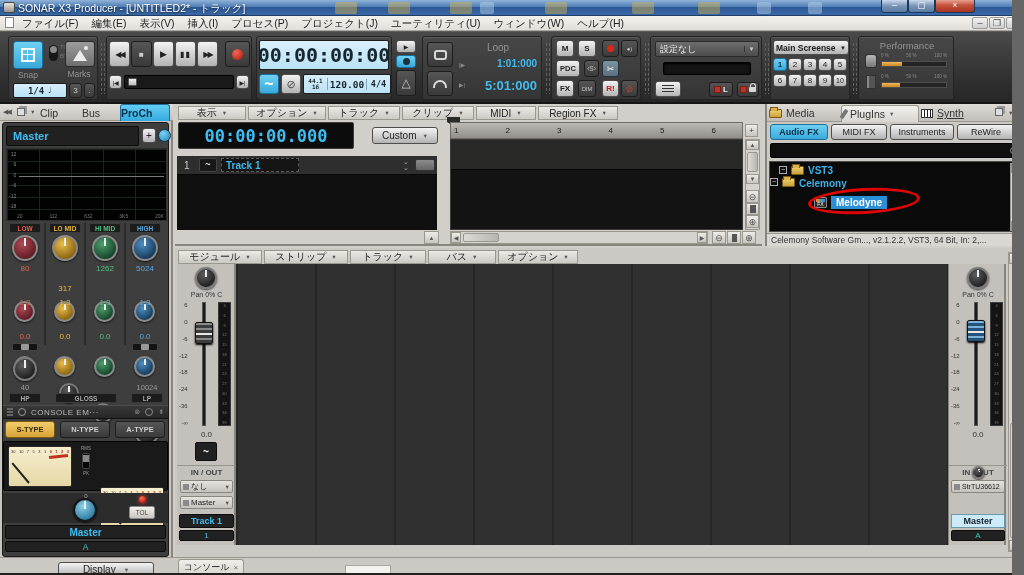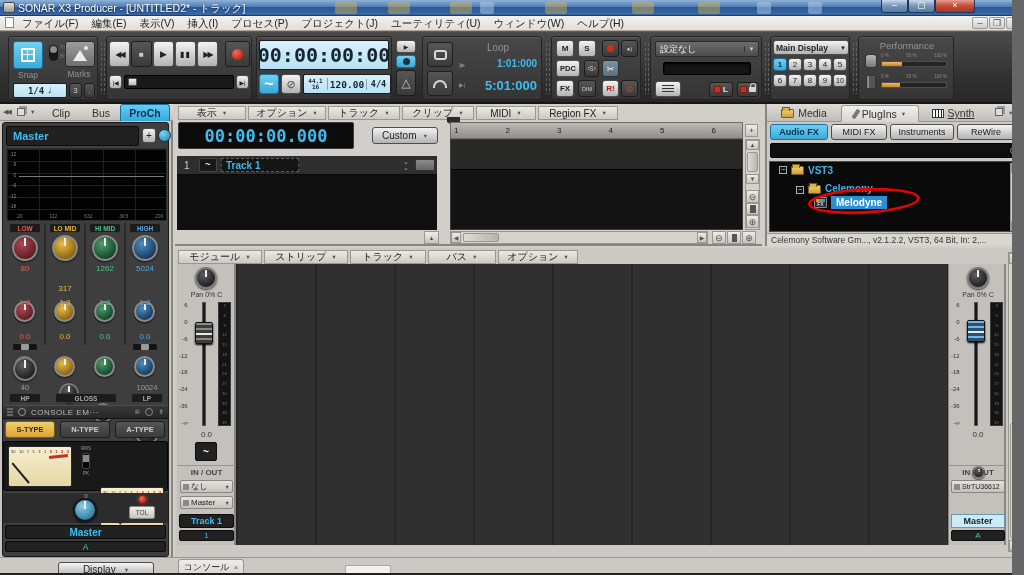--- a/index.html
+++ b/index.html
@@ -68,21 +68,21 @@
   .scale-col{font-size:6px;color:#333;}
   .meter-col{font-size:4px;color:#777;align-items:center;}
   .fader-track{position:absolute;width:4px;background:#1a1a1a;border:1px solid #555;}
   .fader-cap{position:absolute;width:18px;height:22px;border:1px solid #111;border-radius:2px;
     background:repeating-linear-gradient(180deg,#888 0 2px,#3c3c3c 2px 5px);box-shadow:0 1px 2px #000;}
   .fader-cap.blue{background:repeating-linear-gradient(180deg,#7ab2d8 0 2px,#24527a 2px 5px);}
   .fader-cap::after{content:"";position:absolute;left:0;top:50%;width:100%;height:2px;background:#e8e8e8;}
   .pill{background:#1c1c1c;border:1px solid #3c3c3c;border-radius:2px;font-size:6.5px;font-weight:bold;
     display:flex;align-items:center;justify-content:center;color:#aaa;}
   .darkrow{background:#212121;border:1px solid #0c0c0c;border-radius:2px;display:flex;align-items:center;justify-content:center;}
-  .tab{font-size:10.5px;color:#333;display:flex;align-items:center;justify-content:center;gap:4px;}
+  .tab{font-size:10.5px;color:#333;display:flex;align-items:center;gap:4px;}
   .tab.active-cyan{background:linear-gradient(#63cdf4,#35aadc);border:1px solid #1d6f9c;border-bottom:none;border-radius:3px 3px 0 0;font-weight:bold;color:#08304a;}
   .strip{background:#c4c1bc;border-right:2px solid #88857e;}
   .searchglass{width:7px;height:7px;border:1.5px solid #999;border-radius:50%;position:relative;}
   .searchglass::after{content:"";position:absolute;left:5px;top:6px;width:4px;height:1.5px;background:#999;transform:rotate(40deg);}
   .fxicon{width:13px;height:11px;background:#2c2c2c;border:1px solid #888;border-radius:1px;color:#fff;font-size:5px;
     display:flex;align-items:flex-end;justify-content:center;line-height:5px;position:relative;}
   .fxicon::before{content:"";position:absolute;left:1px;top:1px;width:9px;height:3px;
     background:linear-gradient(90deg,#d84 0 3px,#4a8 3px 6px,#48d 6px 9px);}
   .ellipse-annot{border:3px solid #e00505;border-radius:50%;transform:rotate(-3deg);pointer-events:none;}
   .scrollbar{background:#d6d3ce;border:1px solid #9a978f;}
@@ -260,21 +260,21 @@
       </div>
       <div class="abs btn-d" style="left:86px;top:45px;width:22px;height:15px;gap:2px;">
         <span class="redsq"></span>
           <span class="padlock"></span>
       </div>
     </div>
     <div class="grip" style="left:764px;"></div>
 
     <div class="mod" style="left:770px;width:80px;">
       <div class="abs btn-l" style="left:2px;top:3px;width:76px;height:15px;font-size:8.5px;font-weight:bold;justify-content:flex-start;padding:0 2px;overflow:hidden;white-space:nowrap;">
-        <span data-bind="controlbar.screenset.label" style="overflow:hidden;">Main Display</span>
+        <span data-bind="controlbar.screenset.label" style="overflow:hidden;">Main Screense</span>
         <span style="margin-left:auto;font-size:6px;">▼</span>
       </div>
       <div class="abs btn-cyan" style="left:2px;top:21px;width:14px;height:13px;font-size:8px;color:#0a3246;font-weight:bold;display:flex;align-items:center;justify-content:center;">
           <span data-bind="controlbar.screenset.numbers.0">1</span>
         </div>
       <div class="abs btn-l" style="left:17px;top:21px;width:14px;height:13px;font-size:8px;">
           <span data-bind="controlbar.screenset.numbers.1">2</span>
         </div>
       <div class="abs btn-l" style="left:32px;top:21px;width:14px;height:13px;font-size:8px;">
           <span data-bind="controlbar.screenset.numbers.2">3</span>
@@ -632,21 +632,21 @@
     <div class="abs" style="left:3px;top:39px;width:252px;height:15px;background:#0f0f0f;border:1px solid #000;border-radius:2px;display:flex;align-items:center;justify-content:flex-end;padding-right:4px;">
       <span class="searchglass"></span>
     </div>
 
     <div class="abs" style="left:2px;top:57px;width:255px;height:71px;background:#0a0a0a;border:1px solid #4c4c4c;">
       <div style="display:flex;align-items:center;gap:4px;height:16px;padding-left:9px;">
         <span class="expbox">−</span>
         <span class="folder"></span>
         <span class="treelbl" data-bind="browser.tree.vst3">VST3</span>
       </div>
-      <div style="display:flex;align-items:flex-end;gap:4px;height:16px;padding-left:26px;">
+      <div style="display:flex;align-items:flex-start;gap:4px;height:16px;">
         <span class="expbox">−</span>
         <span class="folder"></span>
         <span class="treelbl" data-bind="browser.tree.celemony">Celemony</span>
       </div>
       <div style="display:flex;align-items:center;gap:4px;height:16px;padding-left:44px;">
         <span class="fxicon">FX</span>
         <span style="background:#2b8fd8;color:#fff;font-size:10px;font-weight:bold;padding:1px 5px;" data-bind="browser.tree.melodyne">Melodyne</span>
       </div>
       <div class="abs scrollbar" style="right:1px;top:1px;width:12px;height:68px;">
         <div class="sb-btn" style="height:9px;">▲</div>

